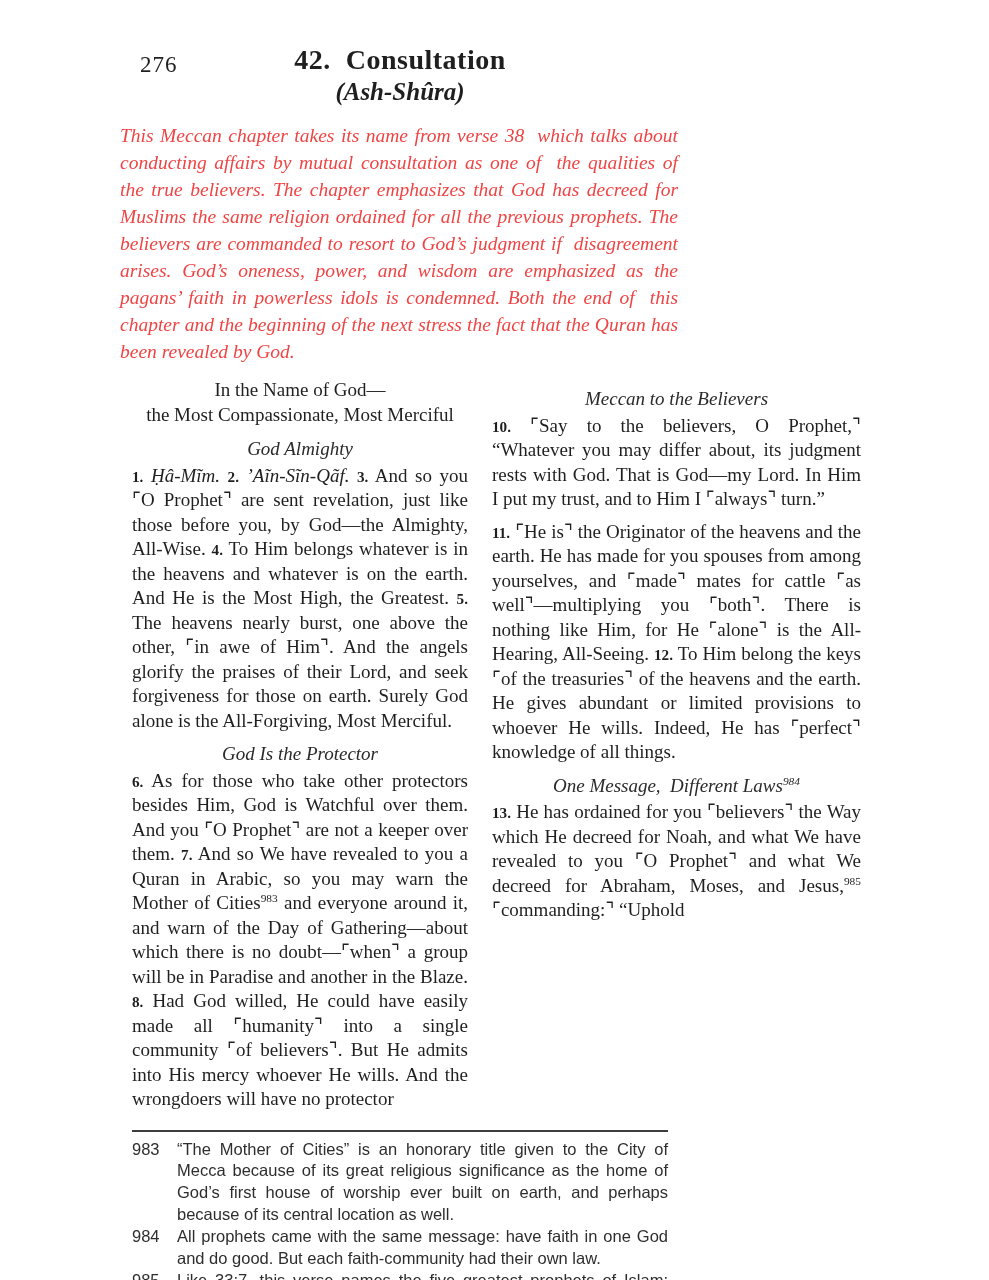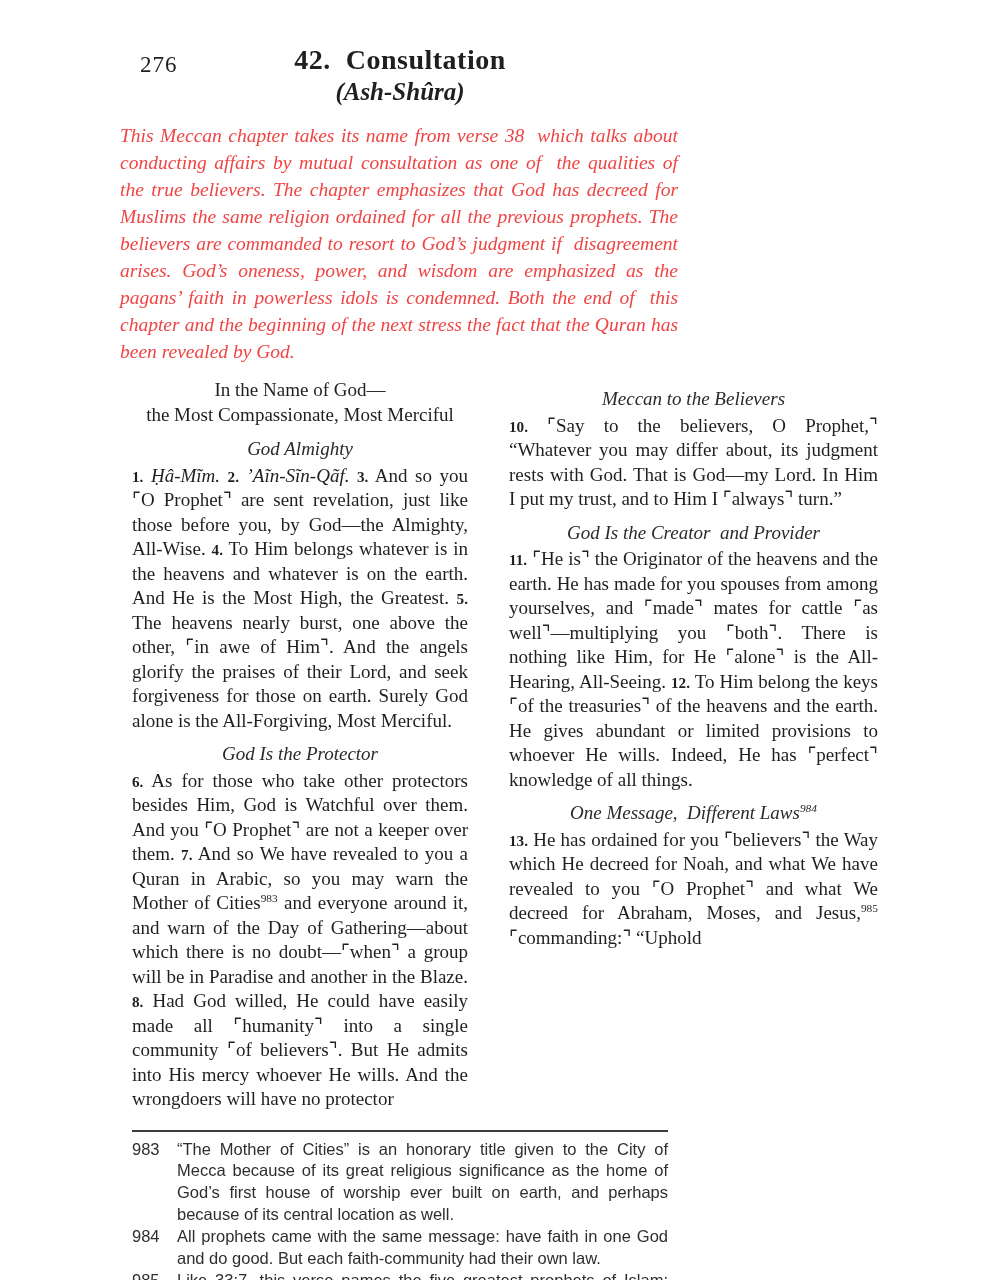--- a/index.html
+++ b/index.html
@@ -36,21 +36,21 @@
     font-size: 19.5px;
     line-height: 1.385;
     text-align: justify;
     white-space: pre-wrap;
     color: #ef4444;
   }
   
   .columns {
     display: grid;
     grid-template-columns: 336px 369px;
-    column-gap: 41px;
+    column-gap: 24px;
     margin-top: 13px;
     font-size: 19px;
     line-height: 1.29;
   }
   .center-block { margin-bottom: 10px; }
   .center-line { text-align: center; }
   .sect-heading {
     font-style: italic;
     text-align: center;
     margin: 9px 0 2px;
@@ -98,21 +98,20 @@
           <div class="center-line">the Most Compassionate, Most Merciful</div>
         </div>
         <div class="sect-heading">God Almighty</div>
         <p class="verse-para"><span class="vnum">1.</span> <span class="translit">Ḥâ-Mĩm.</span> <span class="vnum">2.</span>  <span class="translit">’Aĩn-Sĩn-Qãf.</span> <span class="vnum">3.</span>  And so you ⌜O Prophet⌝ are sent revelation, just like those before you, by God—the Almighty, All-Wise. <span class="vnum">4.</span>  To Him belongs whatever is in the heavens and whatever is on the earth. And He is the Most High, the Greatest. <span class="vnum">5.</span>  The heavens nearly burst, one above the other, ⌜in awe of Him⌝. And the angels glorify the praises of their Lord, and seek forgiveness for those on earth. Surely God alone is the All-Forgiving, Most Merciful.</p>
         <div class="sect-heading">God Is the Protector</div>
         <p class="verse-para"><span class="vnum">6.</span>  As for those who take other protectors besides Him, God is Watchful over them. And you ⌜O Prophet⌝ are not a keeper over them. <span class="vnum">7.</span>  And so We have revealed to you a Quran in Arabic, so you may warn the Mother of Cities<sup class="fnref">983</sup> and everyone around it, and warn of the Day of Gathering—about which there is no doubt—⌜when⌝ a group will be in Paradise and another in the Blaze. <span class="vnum">8.</span>  Had God willed, He could have easily made all ⌜humanity⌝ into a single community ⌜of believers⌝. But He admits into His mercy whoever He wills. And the wrongdoers will have no protector</p>
       </div>
     <div class="col" id="col-right">
         <div class="sect-heading">Meccan to the Believers</div>
         <p class="verse-para"><span class="vnum">10.</span> ⌜Say to the believers, O Prophet,⌝ “Whatever you may differ about, its judgment rests with God. That is God—my Lord. In Him I put my trust, and to Him I ⌜always⌝ turn.”</p>
-        <div class="sect-heading">God Is the Creator  and Provider</div>
         <p class="verse-para"><span class="vnum">11.</span> ⌜He is⌝ the Originator of the heavens and the earth. He has made for you spouses from among yourselves, and ⌜made⌝ mates for cattle ⌜as well⌝—multiplying you ⌜both⌝. There is nothing like Him, for He ⌜alone⌝ is the All-Hearing, All-Seeing. <span class="vnum">12.</span>  To Him belong the keys ⌜of the treasuries⌝ of the heavens and the earth. He gives abundant or limited provisions to whoever He wills. Indeed, He has ⌜perfect⌝ knowledge of all things.</p>
         <div class="sect-heading">One Message,  Different Laws<sup class="fnref">984</sup></div>
         <p class="verse-para"><span class="vnum">13.</span>  He has ordained for you ⌜believers⌝ the Way which He decreed for Noah, and what We have revealed to you ⌜O Prophet⌝ and what We decreed for Abraham, Moses, and Jesus,<sup class="fnref">985</sup> ⌜commanding:⌝ “Uphold</p>
       </div>
   </div>
 
   <div class="footnotes">
     <div id="fnlist">
         <div class="fn">
           <div class="fn-num">983</div>

